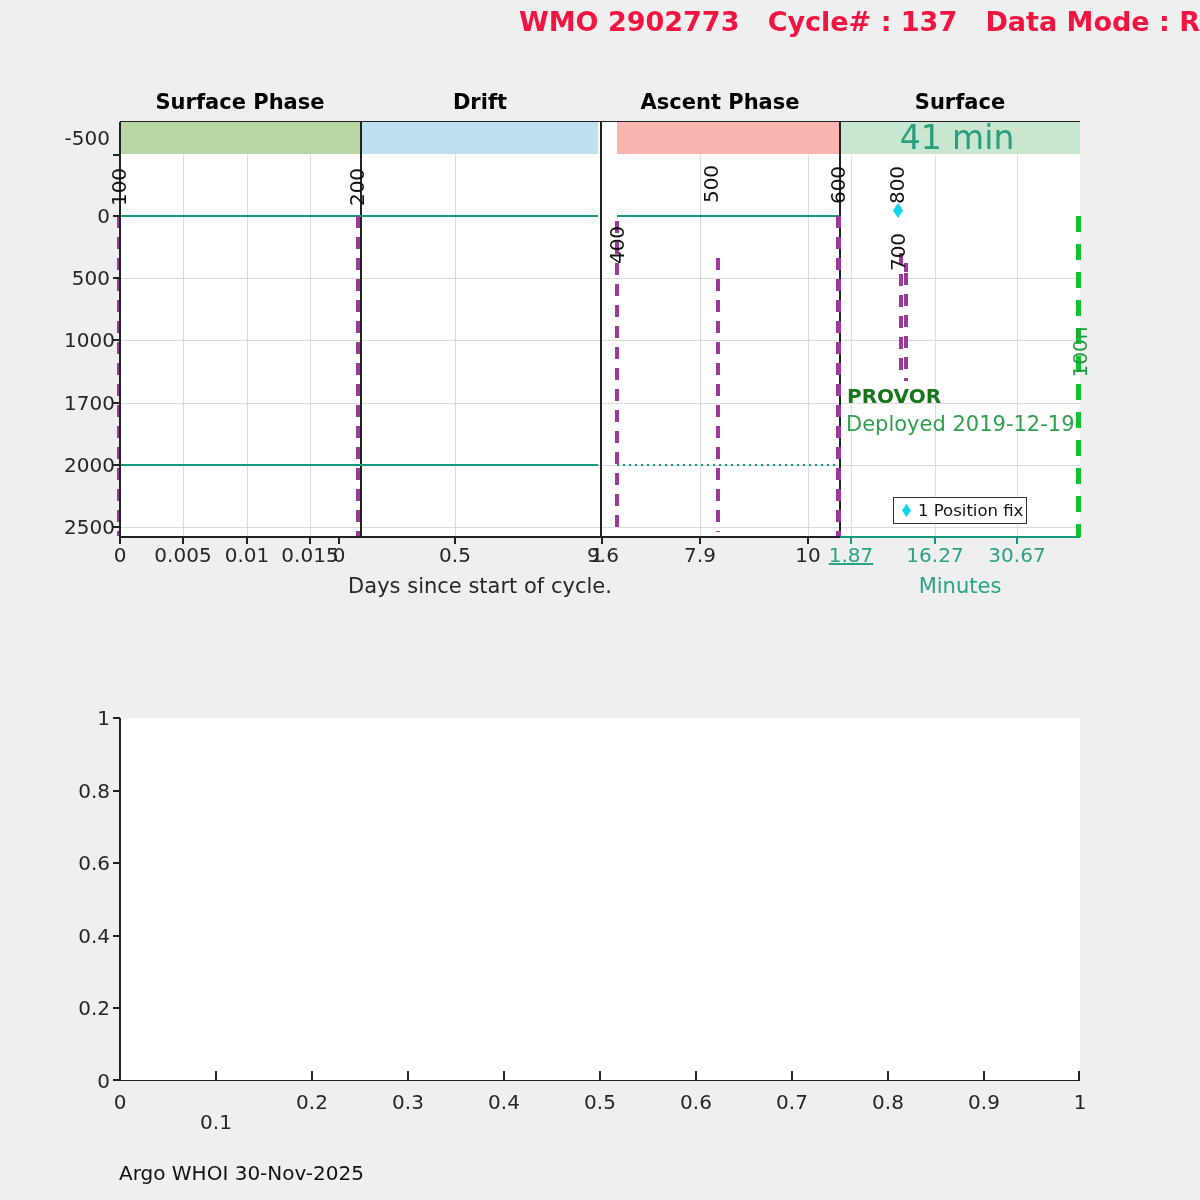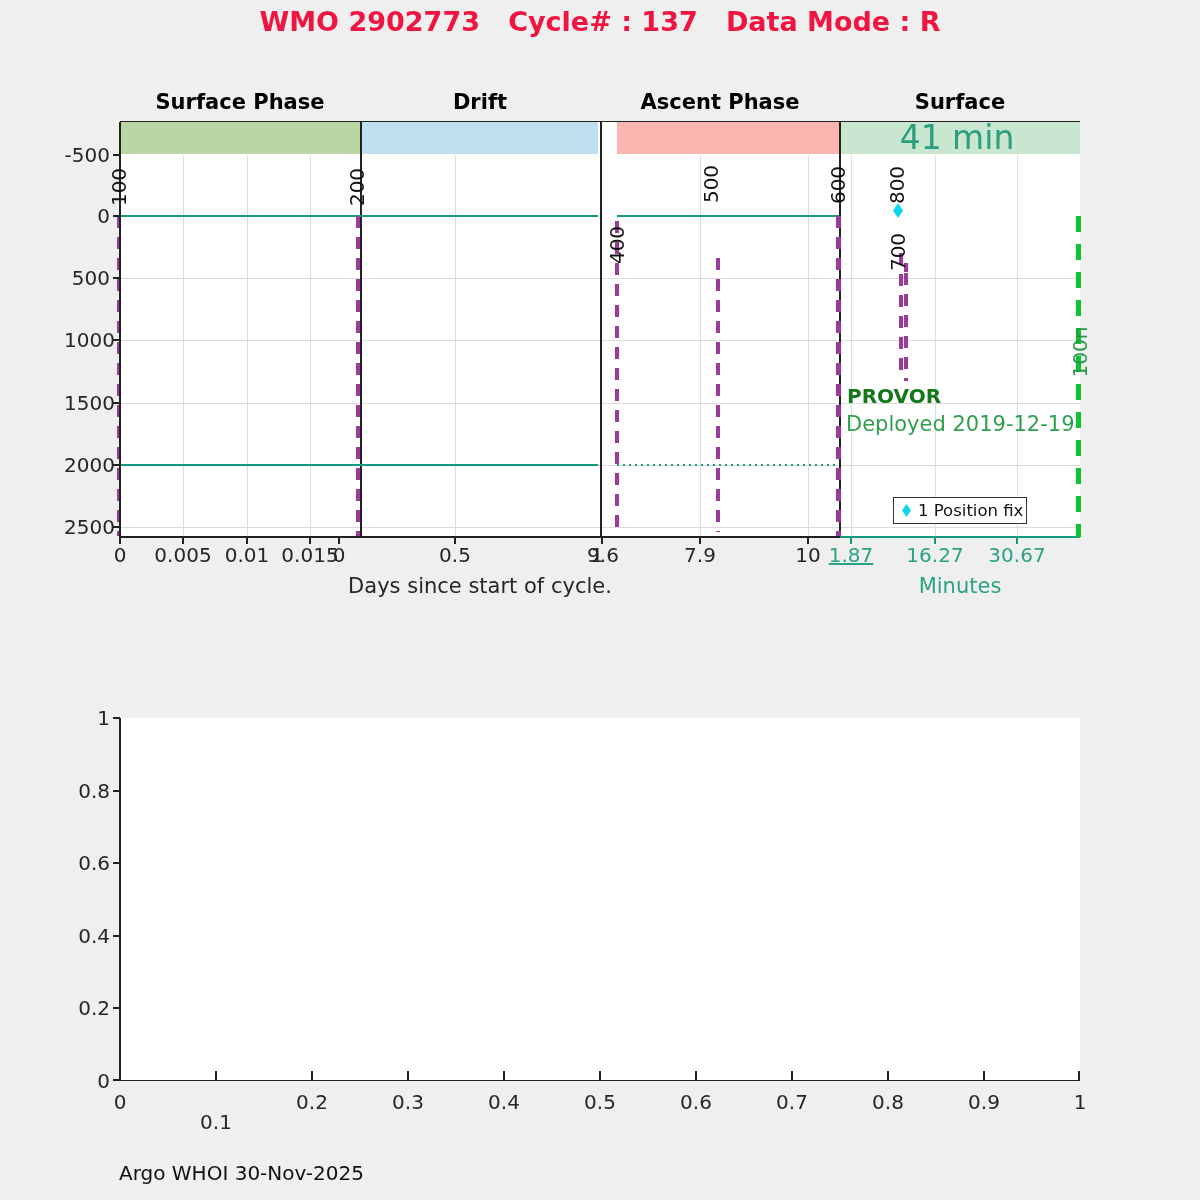--- a/index.html
+++ b/index.html
@@ -16,21 +16,21 @@
   .xt{transform:translateX(-50%);font-size:20px;color:#262626;white-space:pre;top:543px;}
   .xt-teal{color:#2aa283;}
   .yt{width:46px;text-align:right;transform:translateY(-50%);font-size:20px;color:#262626;left:64px;}
   .rot{transform:translate(-50%,-50%) rotate(-90deg);font-size:20px;color:#111111;white-space:nowrap;}
   .tickb{width:2px;height:7px;background:#222222;top:537px;}
   .tickb-teal{background:#13997e;}
   .tickl{width:7px;height:2px;background:#222222;left:113px;}
   .tickin{width:2px;height:9px;background:#222222;top:1071px;}
   .phase-title{top:90px;font-weight:bold;font-size:21px;color:#000000;text-align:center;width:260px;transform:translateX(-50%);}
   .diamond{clip-path:polygon(50% 0,100% 50%,50% 100%,0 50%);background:#0bd7ef;}
-  .title{left:0;top:6px;width:1200px;text-align:center;font-size:27px;font-weight:bold;color:#f01441;white-space:pre;}
+  .title{left:0;top:6px;width:1200px;text-align:right;font-size:27px;font-weight:bold;color:#f01441;white-space:pre;}
   .surface-min{left:857px;top:118px;width:200px;text-align:center;font-size:33px;font-weight:normal;color:#2b9e7e;}
   .axis-label{font-size:21px;color:#262626;transform:translateX(-50%);top:574px;white-space:nowrap;}
   .provor{left:847px;top:384px;font-size:20px;font-weight:bold;color:#15761a;}
   .deployed{left:846px;top:412px;font-size:21px;color:#2f9e4d;}
   .legend-box{left:893px;top:497px;width:134px;height:27px;background:#ffffff;border:1.3px solid #333333;display:flex;align-items:center;padding-left:8px;box-sizing:border-box;}
   .legend-label{font-size:16.5px;color:#111111;margin-left:7px;white-space:nowrap;}
   .footer{left:119px;top:1161px;font-size:20px;color:#111111;}
   .yt2{width:46px;text-align:right;transform:translateY(-50%);font-size:20px;color:#262626;left:64px;}
   .xt2{transform:translateX(-50%);font-size:20px;color:#262626;top:1090px;}
 </style>
@@ -108,25 +108,25 @@
   <div class="abs tickb" style="left:309px;"></div>
   <div class="abs tickb" style="left:338px;"></div>
   <div class="abs tickb" style="left:454px;"></div>
   <div class="abs tickb" style="left:601px;"></div>
   <div class="abs tickb" style="left:699px;"></div>
   <div class="abs tickb" style="left:807px;"></div>
   <div class="abs tickb tickb-teal" style="left:850px;"></div>
   <div class="abs tickb tickb-teal" style="left:934px;"></div>
   <div class="abs tickb tickb-teal" style="left:1016px;"></div>
 
-  <div class="abs yt" style="top:155px;">-500</div>
+  <div class="abs yt" style="top:138px;">-500</div>
   <div class="abs yt" style="top:216px;">0</div>
   <div class="abs yt" style="top:278px;">500</div>
   <div class="abs yt" style="top:340px;">1000</div>
-  <div class="abs yt" style="top:403px;">1500</div>
+  <div class="abs yt" style="top:403px;">1700</div>
   <div class="abs yt" style="top:465px;">2000</div>
   <div class="abs yt" style="top:527px;">2500</div>
 
   <div class="abs xt" style="left:120px;">0</div>
   <div class="abs xt" style="left:183px;">0.005</div>
   <div class="abs xt" style="left:247px;">0.01</div>
   <div class="abs xt" style="left:310px;">0.015</div>
   <div class="abs xt" style="left:339px;">0</div>
   <div class="abs xt" style="left:455px;">0.5</div>
   <div class="abs xt" style="left:597px;">1</div>

